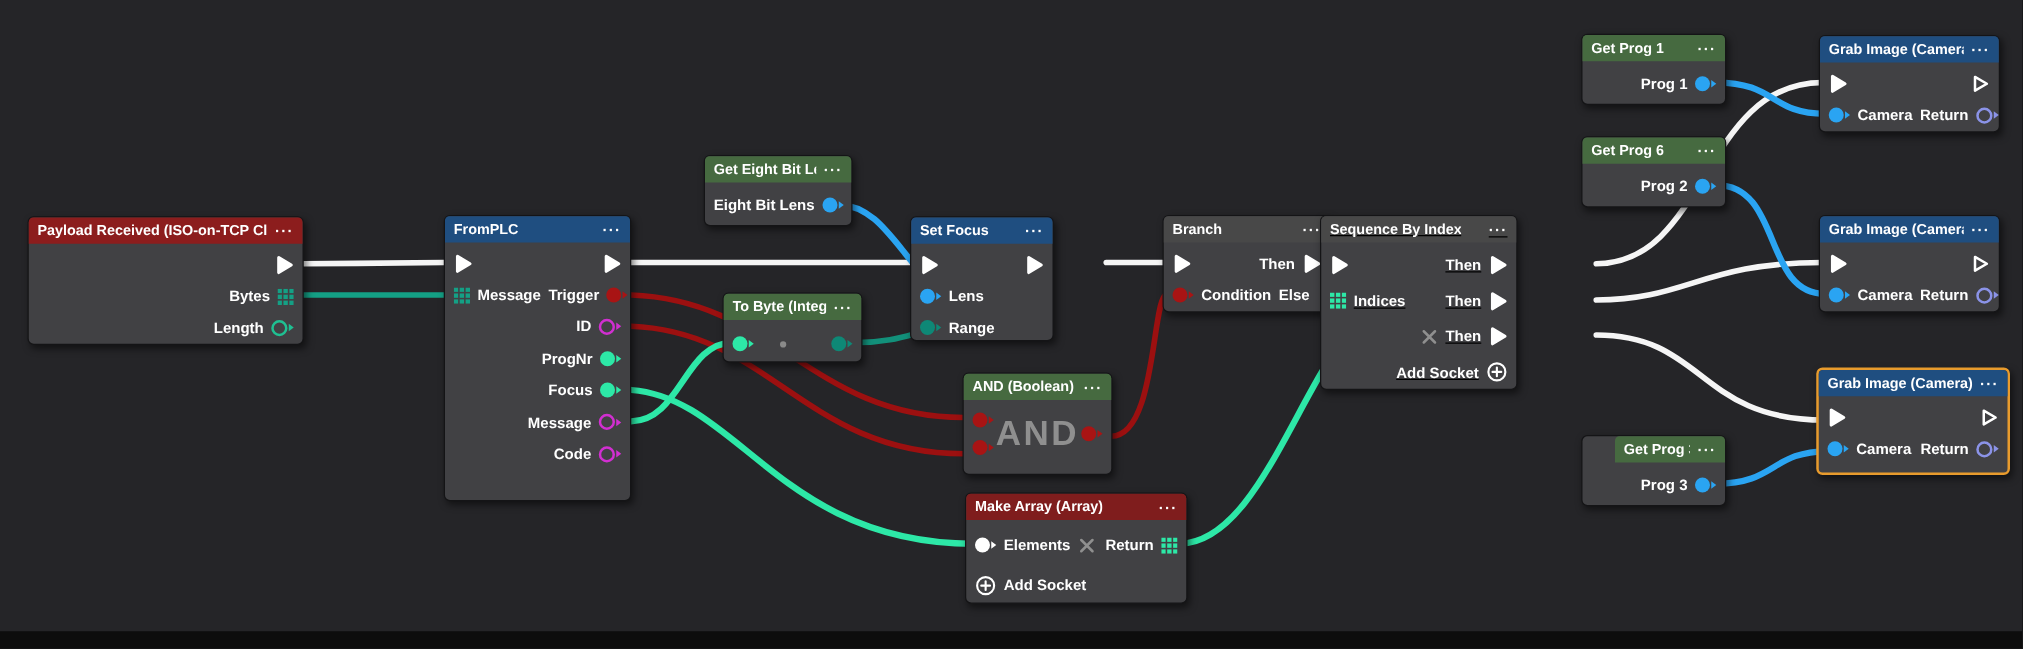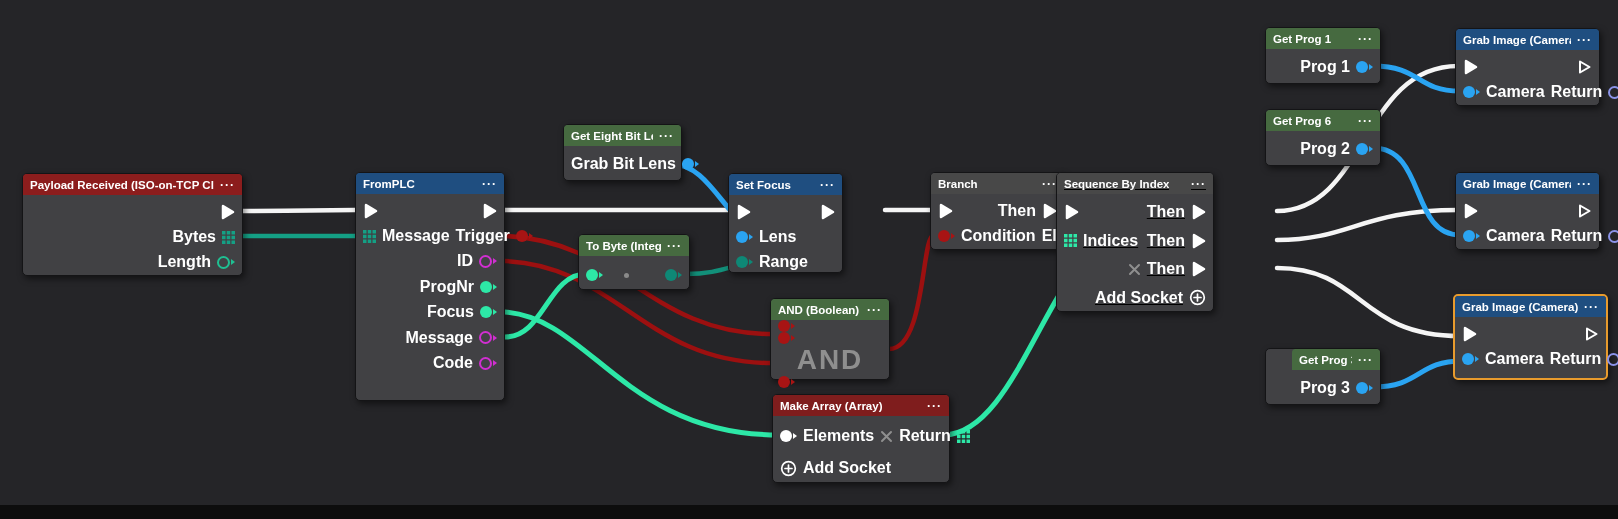--- a/index.html
+++ b/index.html
@@ -12,21 +12,21 @@
   .node.warn{border:2px solid #e89b2d;}
   .hdr{height:21px;display:flex;align-items:center;justify-content:space-between;gap:6px;
        padding:0 7px;border-radius:3.5px 3.5px 0 0;color:#fff;font-weight:700;font-size:11.5px;white-space:nowrap;}
   .hdr .twrap{display:flex;align-items:center;gap:5px;min-width:0;overflow:hidden;}
   .dots{font-weight:700;letter-spacing:1px;font-size:12px;cursor:pointer;line-height:10px;}
   .body{padding-top:4px;}
   .row{display:flex;align-items:center;padding:0 7px;gap:6px;}
   .grp{display:flex;align-items:center;gap:6px;}
   .grp.r{margin-left:auto;}
   .grp.m{margin-left:auto;margin-right:auto;}
-  .lbl{font-size:16px;font-weight:700;color:#fff;white-space:nowrap;}
+  .lbl{font-size:12px;font-weight:700;color:#fff;white-space:nowrap;}
   .pin{display:flex;align-items:center;}
   .circ{width:12px;height:12px;border-radius:50%;}
   .circ.hollow{width:13px;height:13px;border-style:solid;border-width:2.5px;background:transparent;box-sizing:border-box;}
   .nub{width:0;height:0;border-top:3px solid transparent;border-bottom:3px solid transparent;margin-left:1px;}
   .dotpin{width:5px;height:5px;border-radius:50%;background:#8a8a8a;}
   .and-body{display:flex;align-items:stretch;padding:0 7px;}
   .and-left{display:flex;flex-direction:column;justify-content:space-evenly;}
   .and-mid{flex:1;display:flex;align-items:center;justify-content:center;
            font-size:28px;font-weight:700;letter-spacing:2px;}
   .and-right{display:flex;flex-direction:column;justify-content:center;}
@@ -202,21 +202,21 @@
     <div class="node" style="left: 563px; top: 124px; width: 119px; height: 57px;">
       <div class="hdr" style="background: rgb(70, 106, 64);">
         <span class="twrap">
           <span>Get Eight Bit Lens</span>
         </span>
         <span class="dots">···</span>
       </div>
       <div class="body">
         <div class="row" style="height: 28px;">
           <span class="grp r">
-            <span class="lbl">Grab Bit Lens</span>
+            <span class="lbl">Eight Bit Lens</span>
             <span class="pin">
               <span class="circ" style="background: rgb(42, 164, 242);"></span>
               <span class="nub" style="border-left: 4px solid rgb(42, 164, 242);"></span>
             </span>
           </span>
         </div>
       </div>
     </div>
     <div class="node" style="left: 578px; top: 234px; width: 112px; height: 56px;">
       <div class="hdr" style="background: rgb(70, 106, 64);">
@@ -291,21 +291,21 @@
         </div>
       </div>
     </div>
     <div class="node" style="left: 770px; top: 298px; width: 120px; height: 82px;">
       <div class="hdr" style="background: rgb(70, 106, 64);">
         <span class="twrap">
           <span>AND (Boolean)</span>
         </span>
         <span class="dots">···</span>
       </div>
-      <div class="and-body" style="height: 54px; flex-direction: column;">
+      <div class="and-body" style="height: 54px;">
         <span class="and-left">
           <span class="pin">
             <span class="circ" style="background: rgb(168, 20, 20);"></span>
             <span class="nub" style="border-left: 4px solid rgb(168, 20, 20);"></span>
           </span>
           <span class="pin">
             <span class="circ" style="background: rgb(168, 20, 20);"></span>
             <span class="nub" style="border-left: 4px solid rgb(168, 20, 20);"></span>
           </span>
         </span>

